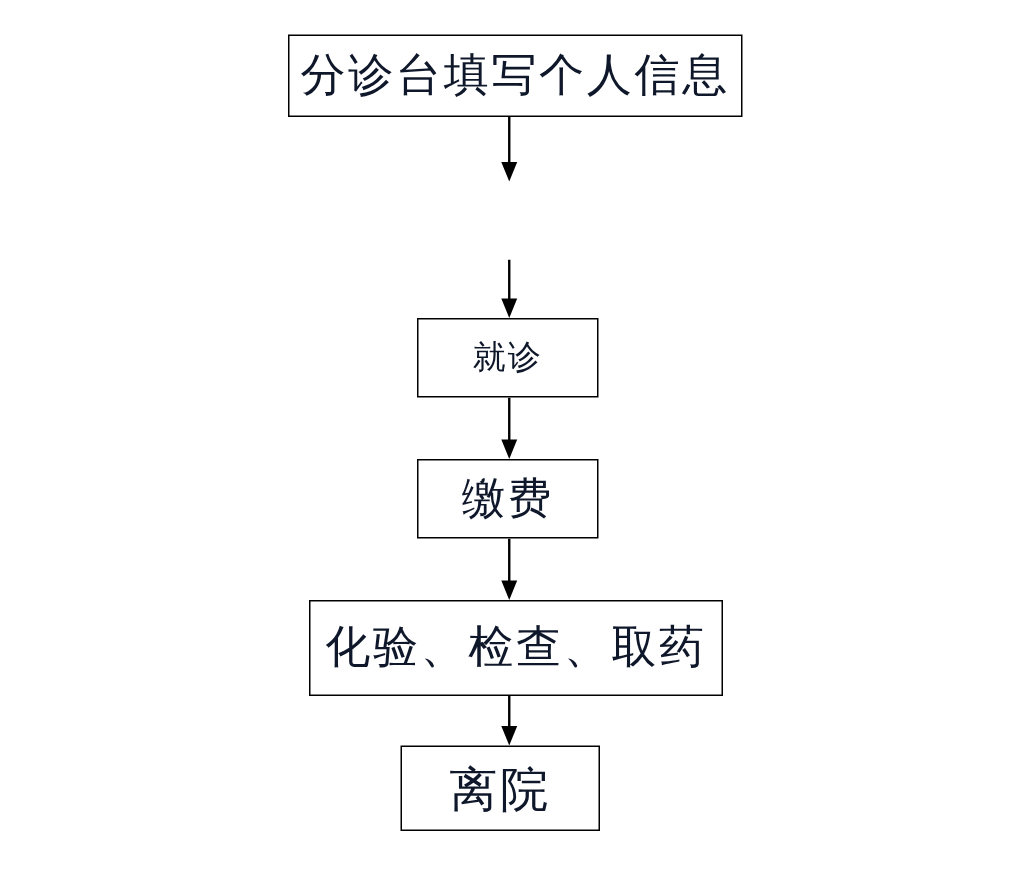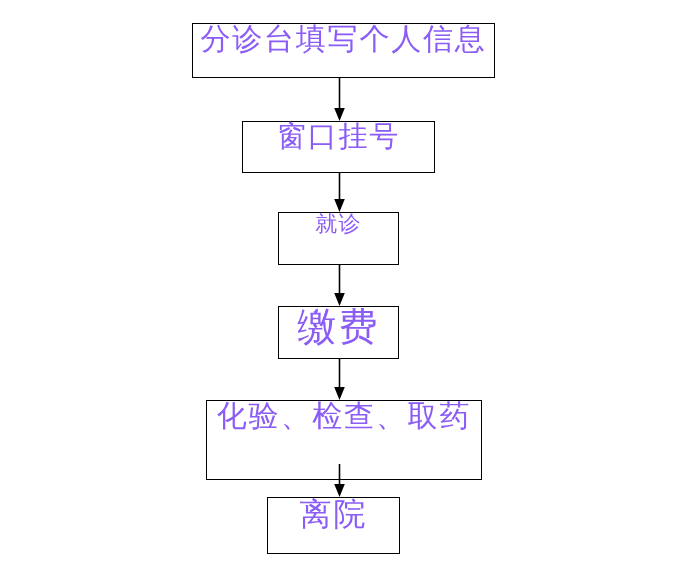--- a/index.html
+++ b/index.html
@@ -17,42 +17,43 @@
     height: 587px;
     background: #ffffff;
     overflow: hidden;
   }
   .flow-node {
     position: absolute;
     box-sizing: border-box;
     border: 1px solid #000000;
     background: #ffffff;
     display: flex;
+    align-items: center;
     justify-content: center;
-    color: #8b5cf6;
+    color: #0f172a;
     line-height: 1;
     white-space: nowrap;
   }
   .flow-node .node-label {
     display: block;
     letter-spacing: 0.06em;
     font-weight: 400;
   }
   
   .node-1 { left: 192px; top: 23px;  width: 303px; height: 55px; }
   .node-2 { left: 242px; top: 121px; width: 193px; height: 52px; }
   .node-3 { left: 278px; top: 212px; width: 121px; height: 53px; }
   .node-4 { left: 278px; top: 306px; width: 121px; height: 53px; }
-  .node-5 { left: 206px; top: 400px; width: 276px; height: 80px; }
+  .node-5 { left: 206px; top: 400px; width: 276px; height: 64px; }
   .node-6 { left: 267px; top: 497px; width: 133px; height: 57px; }
 
   .node-1 .node-label { font-size: 30px; }
   .node-2 .node-label { font-size: 29px; }
   .node-3 .node-label { font-size: 22px; }
-  .node-4 .node-label { font-size: 39px; }
+  .node-4 .node-label { font-size: 29px; }
   .node-5 .node-label { font-size: 30px; }
   .node-6 .node-label { font-size: 32px; }
 
   .flow-arrow {
     position: absolute;
     left: 331px;
     width: 17px;
   }
   .flow-arrow svg { display: block; }
 
@@ -71,23 +72,20 @@
     <span class="node-label">分诊台填写个人信息</span>
   </div>
 
   <div class="flow-arrow arrow-1">
     <svg width="17" height="43" viewBox="0 0 17 43" aria-hidden="true">
       <line x1="8.5" y1="0" x2="8.5" y2="33" stroke="#000000" stroke-width="1.6"></line>
       <polygon points="8.5,43 3.2,30 13.8,30" fill="#000000"></polygon>
     </svg>
   </div>
 
-  <div class="flow-node node-2">
-    <span class="node-label">窗口挂号</span>
-  </div>
 
   <div class="flow-arrow arrow-2">
     <svg width="17" height="39" viewBox="0 0 17 39" aria-hidden="true">
       <line x1="8.5" y1="0" x2="8.5" y2="29" stroke="#000000" stroke-width="1.6"></line>
       <polygon points="8.5,39 3.2,26 13.8,26" fill="#000000"></polygon>
     </svg>
   </div>
 
   <div class="flow-node node-3">
     <span class="node-label">就诊</span>

